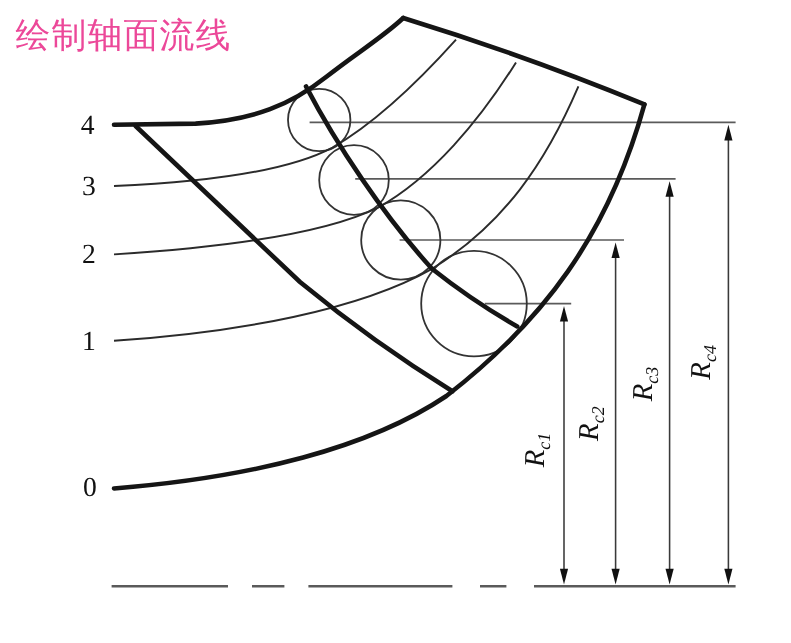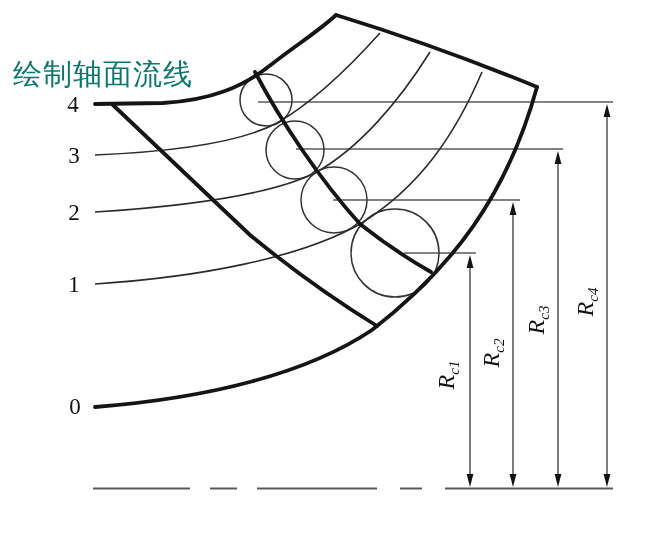--- a/index.html
+++ b/index.html
@@ -3,23 +3,22 @@
 <meta charset="utf-8">
 <style>
   html,body{margin:0;padding:0;background:#fff;}
   #stage{
     position:relative;width:659px;height:536px;background:#ffffff;
     overflow:hidden;font-family:"Liberation Sans", sans-serif;
   }
   #stage svg{position:absolute;left:0;top:0;}
   .title{
     position:absolute;left:13px;top:10px;
-    font-size:29px;font-weight:500;letter-spacing:1px;color:#0f766e;
+    font-size:29px;font-weight:500;letter-spacing:1px;color:#ec4899;
     font-family:"Liberation Sans", sans-serif;
-    margin-top:45px;
   }
   .snum{
     position:absolute;transform:translate(-50%,-50%);
     font-family:"Liberation Serif", serif;
     font-size:23px;color:#111;line-height:1;
   }
   .rlabel{
     position:absolute;transform:translate(-50%,-50%) rotate(-90deg);
     font-family:"Liberation Serif", serif;
     font-style:italic;font-size:24px;color:#111;white-space:nowrap;line-height:1;

